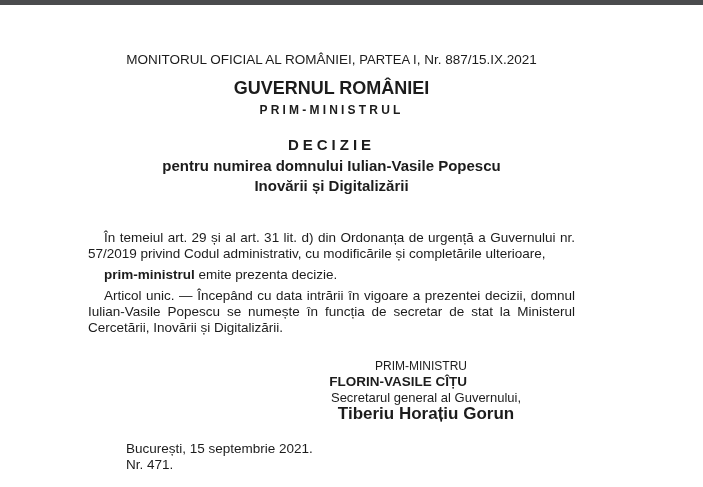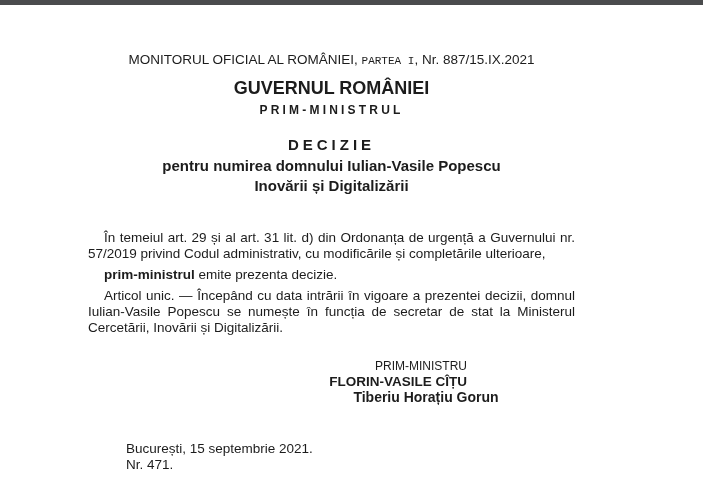--- a/index.html
+++ b/index.html
@@ -30,22 +30,21 @@
       width: 487px;
       text-align: center;
       white-space: nowrap;
     }
     .masthead {
       top: 53px;
       font-size: 13.5px;
       line-height: 14px;
     }
     .masthead .small-caps-part {
-      font-size: 11px;
-      font-family: Liberation Mono, monospace;
+      font-size: 13px;
     }
     .issuer {
       top: 81px;
       font-size: 18px;
       font-weight: bold;
       line-height: 14px;
     }
     .office {
       top: 104px;
       font-size: 12px;
@@ -112,21 +111,21 @@
       top: 390px;
       width: 300px;
       text-align: center;
       font-size: 13px;
       line-height: 15.5px;
     }
     .sig-counter .underlined {
       text-decoration: underline;
     }
     .sig-counter .sig-name {
-      font-size: 14px;
+      font-size: 17px;
       font-weight: bold;
     }
     
     .footer {
       position: absolute;
       left: 126px;
       top: 441px;
       font-size: 13.5px;
       line-height: 16px;
     }
@@ -156,19 +155,20 @@
 <p class="para para-enacting"><span class="bold">prim-ministrul</span><span> emite prezenta decizie.</span></p>
 
 <p class="para para-article">Articol unic. — Începând cu data intrării în vigoare a prezentei decizii, domnul Iulian-Vasile Popescu se numește în funcția de secretar de stat la Ministerul Cercetării, Inovării și Digitalizării.</p>
 
 <div class="sig-pm">
   <div>PRIM-MINISTRU</div>
   <div class="sig-name">FLORIN-VASILE CÎȚU</div>
 </div>
 
 <div class="sig-counter">
+  <div>Secretarul general al Guvernului,</div>
   <div class="sig-name">Tiberiu Horațiu Gorun</div>
 </div>
 
 <div class="footer">
   <div>București, 15 septembrie 2021.</div>
   <div>Nr. 471.</div>
 </div>
 
 </body></html>

